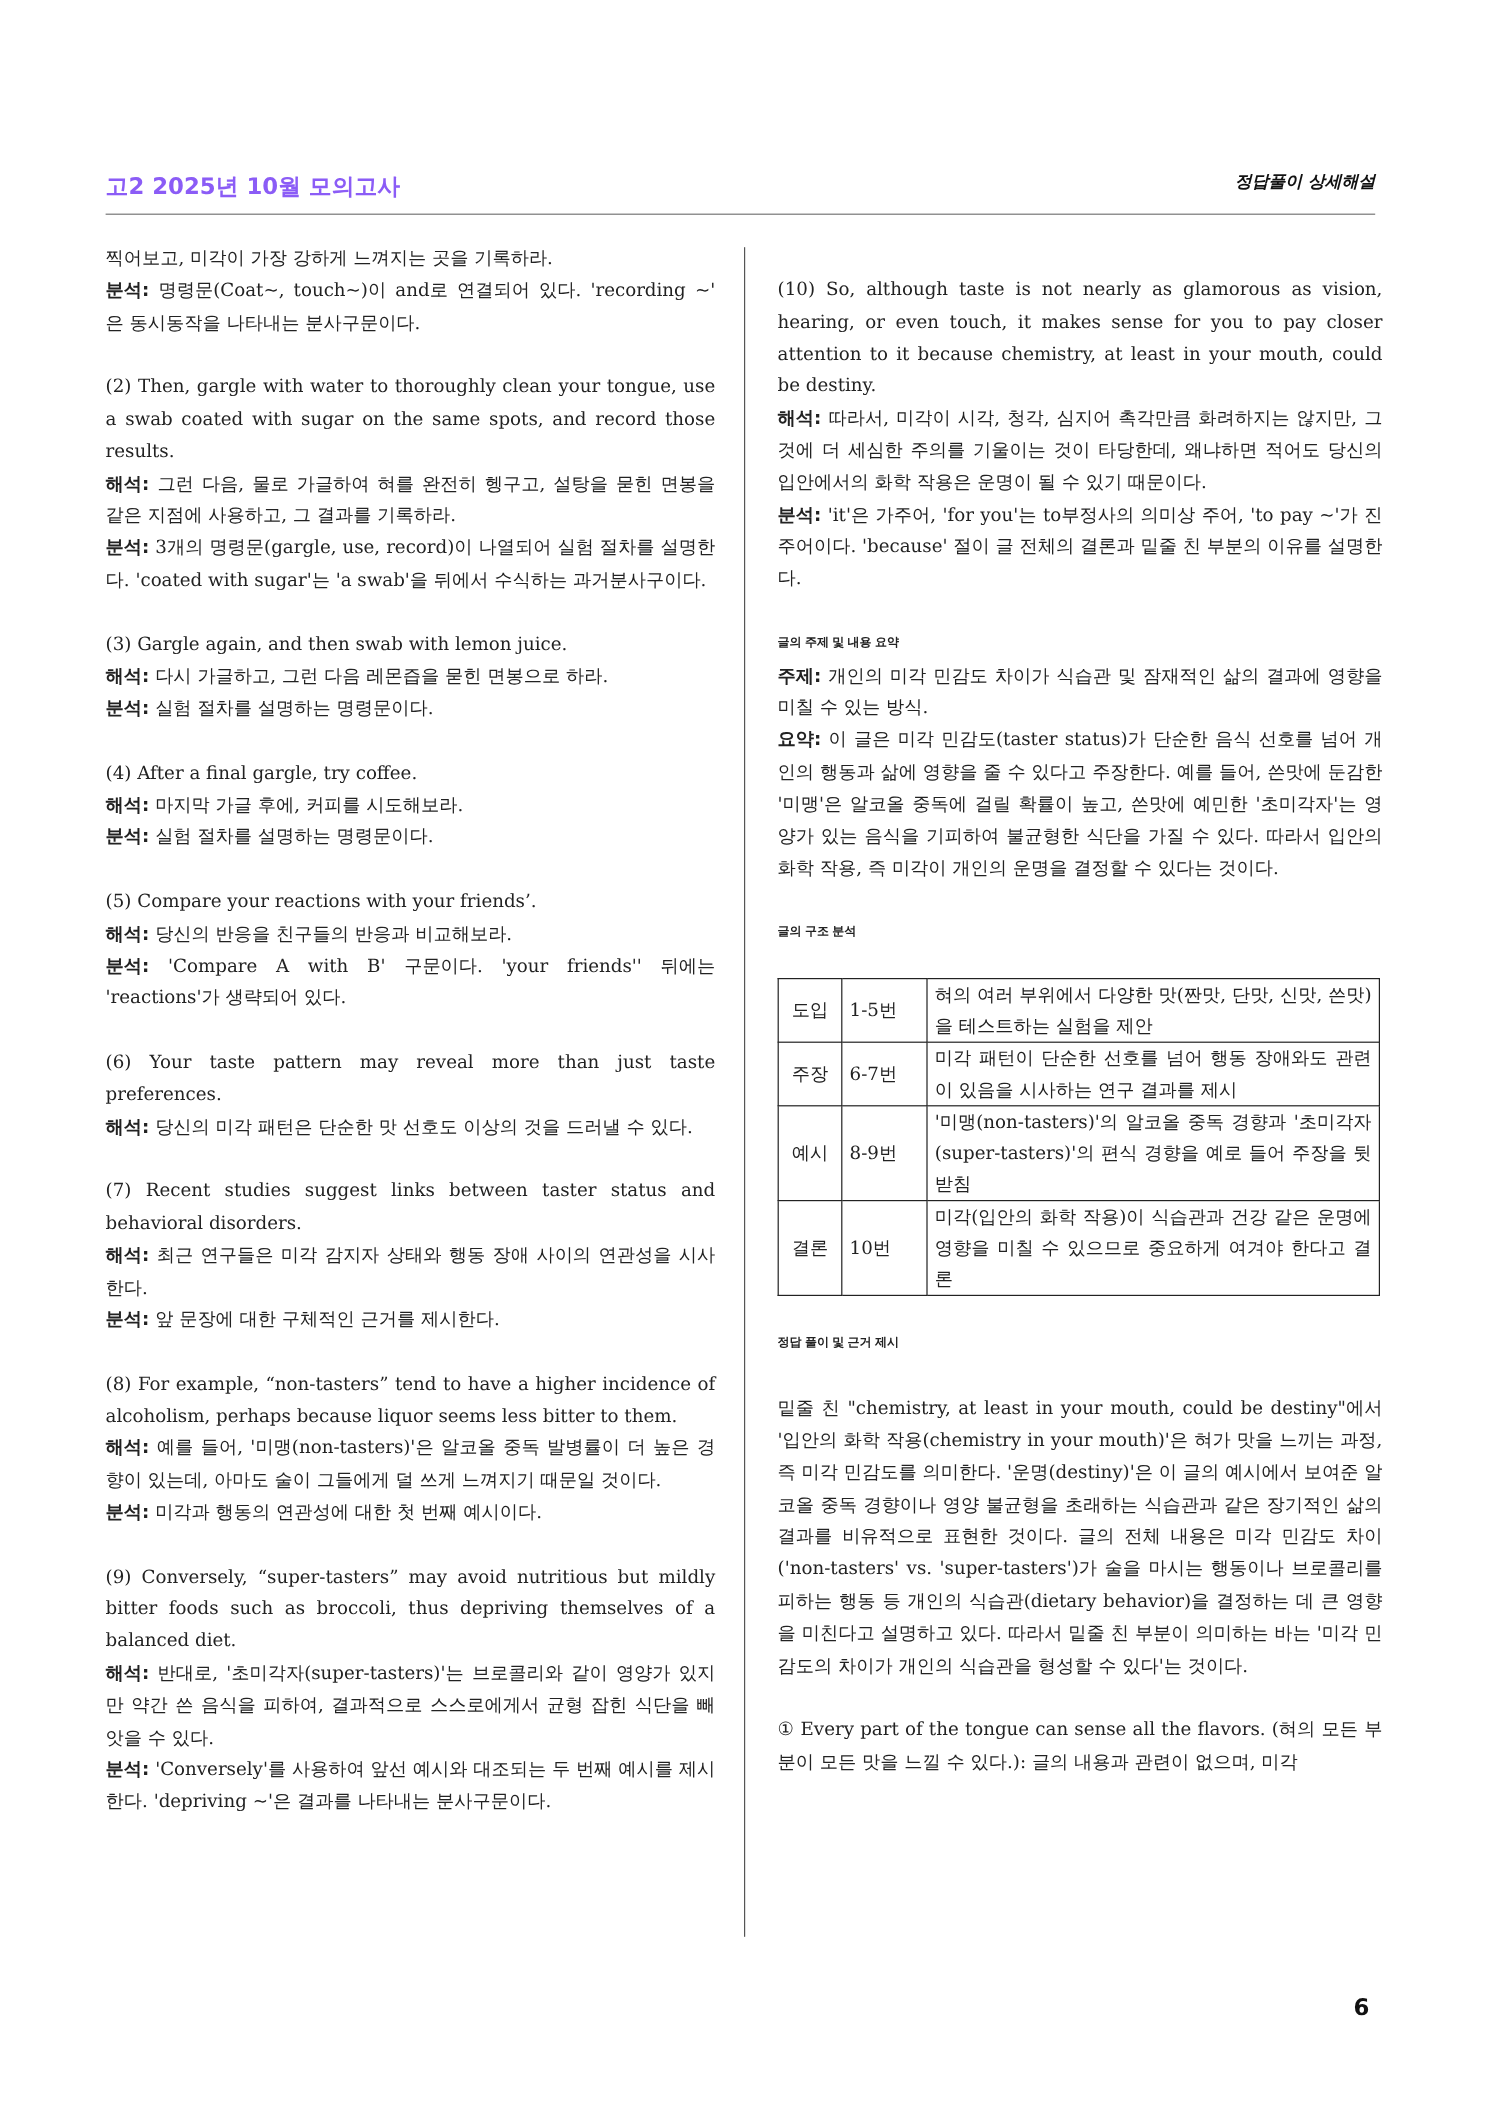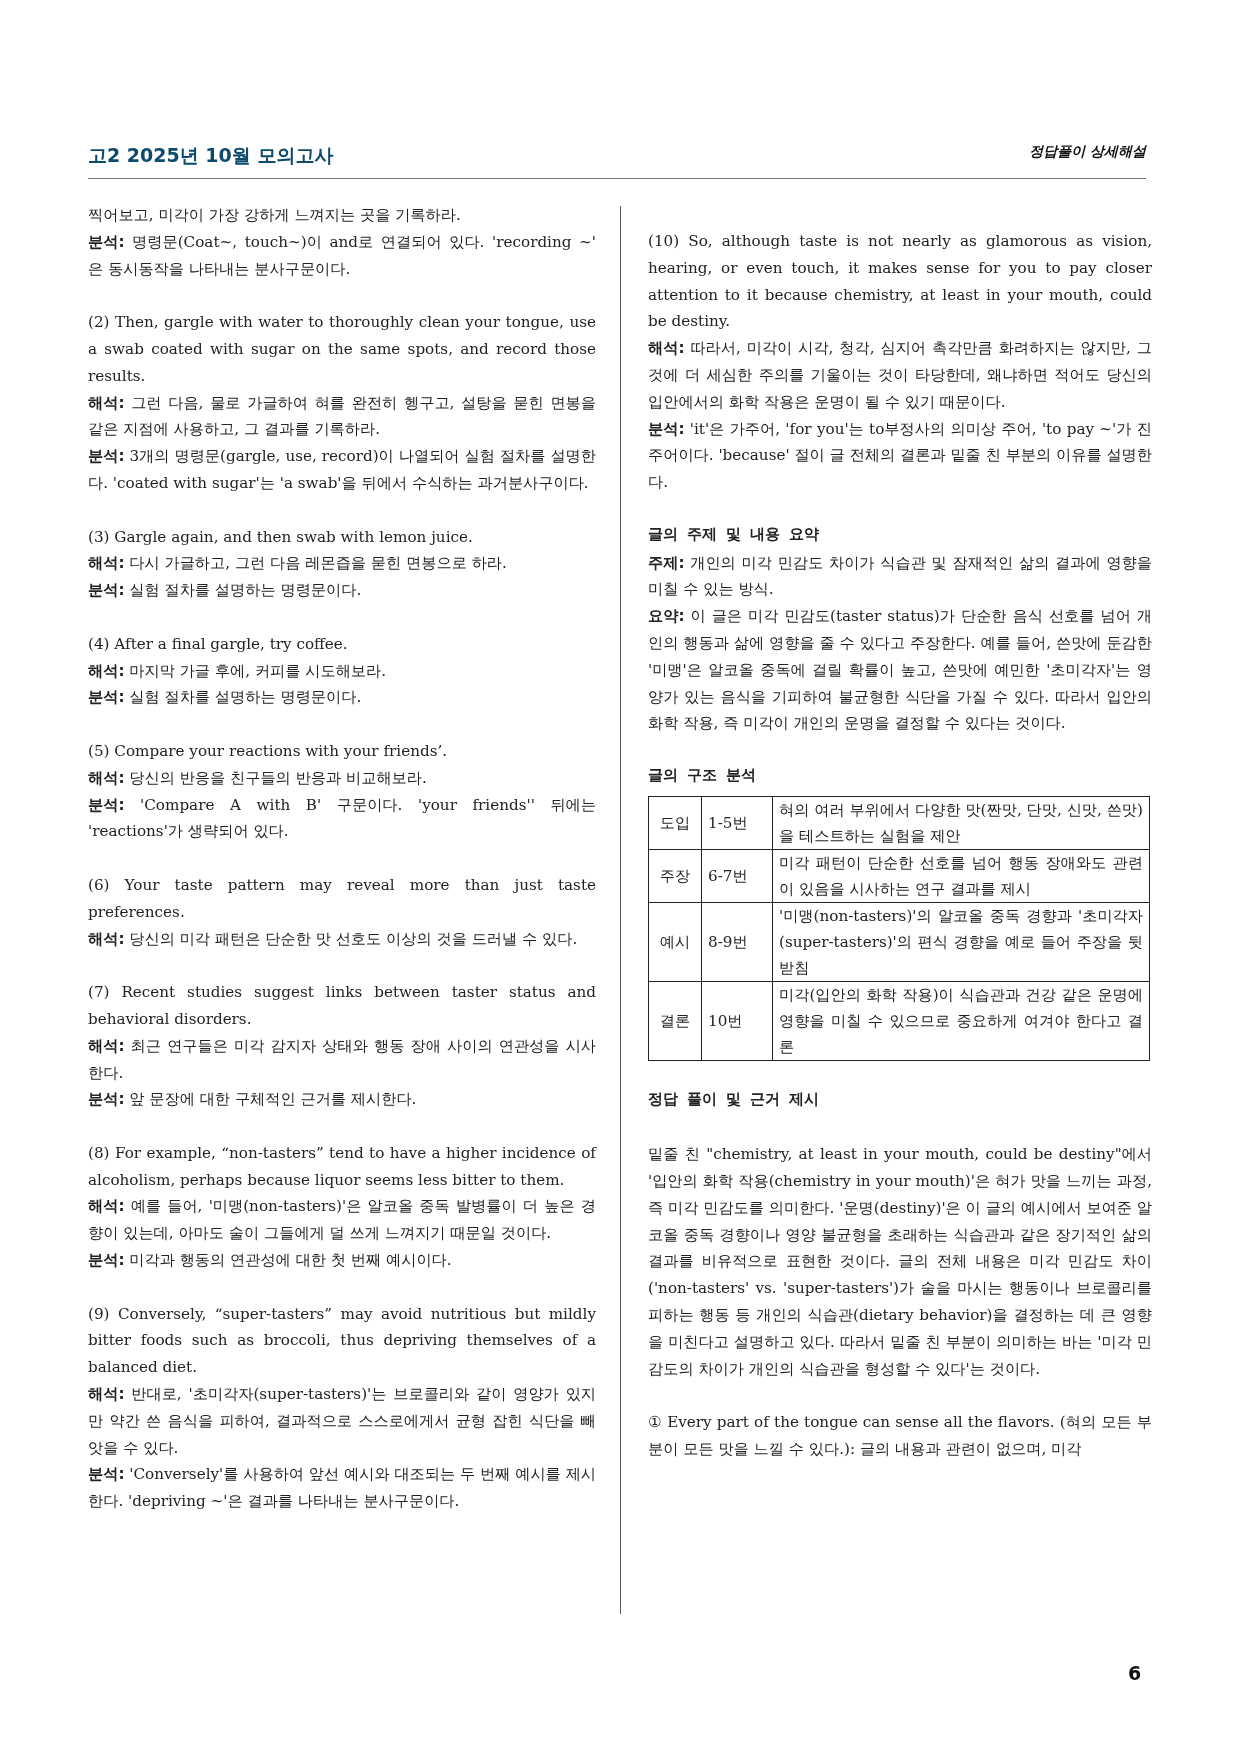--- a/index.html
+++ b/index.html
@@ -1,32 +1,32 @@
 <!DOCTYPE html>
 <html><head>
 <meta charset="utf-8">
 <style>
   html, body { margin: 0; padding: 0; background: #ffffff; }
   body { width: 1240px; height: 1753px; position: relative; overflow: hidden;
          font-family: "DejaVu Serif", "Liberation Serif", serif; color: #222; }
   .hdr { position: absolute; top: 143px; left: 88px; width: 1058px; height: 36px; }
   .hdr-left { position: absolute; left: 0; top: 0; font-family: "DejaVu Sans", sans-serif;
-              font-weight: bold; font-size: 19px; color: #0c4a6e; }
+              font-weight: bold; font-size: 19px; color: #8b5cf6; }
   .hdr-right { position: absolute; right: 0; top: 0; font-family: "DejaVu Sans", sans-serif;
                font-weight: bold; font-size: 14px; color: #111; font-style: italic; }
   .hdr-rule { position: absolute; left: 88px; top: 178px; width: 1058px; height: 1px; background: #777; }
   .divider { position: absolute; left: 620px; top: 206px; width: 1px; height: 1408px; background: #555; }
   .col { position: absolute; width: 508px; font-size: 15.2px; line-height: 26.8px; text-align: justify; }
   .col-left { left: 88px; top: 202px; }
   .col-right { left: 648px; top: 228px; width: 504px; }
   .p { margin: 0; }
   .gap { height: 26.8px; }
   .lbl { font-family: "DejaVu Sans", sans-serif; font-weight: bold; }
-  .sec { font-family: Liberation Mono, monospace; font-weight: bold; font-size: 15px; margin: 0; }
-  table.struct { border-collapse: collapse; width: 502px; margin-top: 5px; margin-left: 0;
+  .sec { font-family: Liberation Sans, sans-serif; font-weight: bold; font-size: 10px; margin: 0; }
+  table.struct { border-collapse: collapse; width: 502px; margin-top: 24px; margin-left: 0;
                  font-size: 15.2px; line-height: 26px; }
   table.struct td { border: 1.4px solid #222; padding: 0 6px; vertical-align: middle; }
   table.struct td.c1 { width: 40px; text-align: center; }
   table.struct td.c2 { width: 58px; text-align: left; }
   table.struct td.c3 { text-align: justify; }
   .pageno { position: absolute; left: 1128px; top: 1662px; font-family: "DejaVu Sans", sans-serif;
             font-weight: bold; font-size: 19px; color: #111; }
 </style>
 </head>
 <body>

